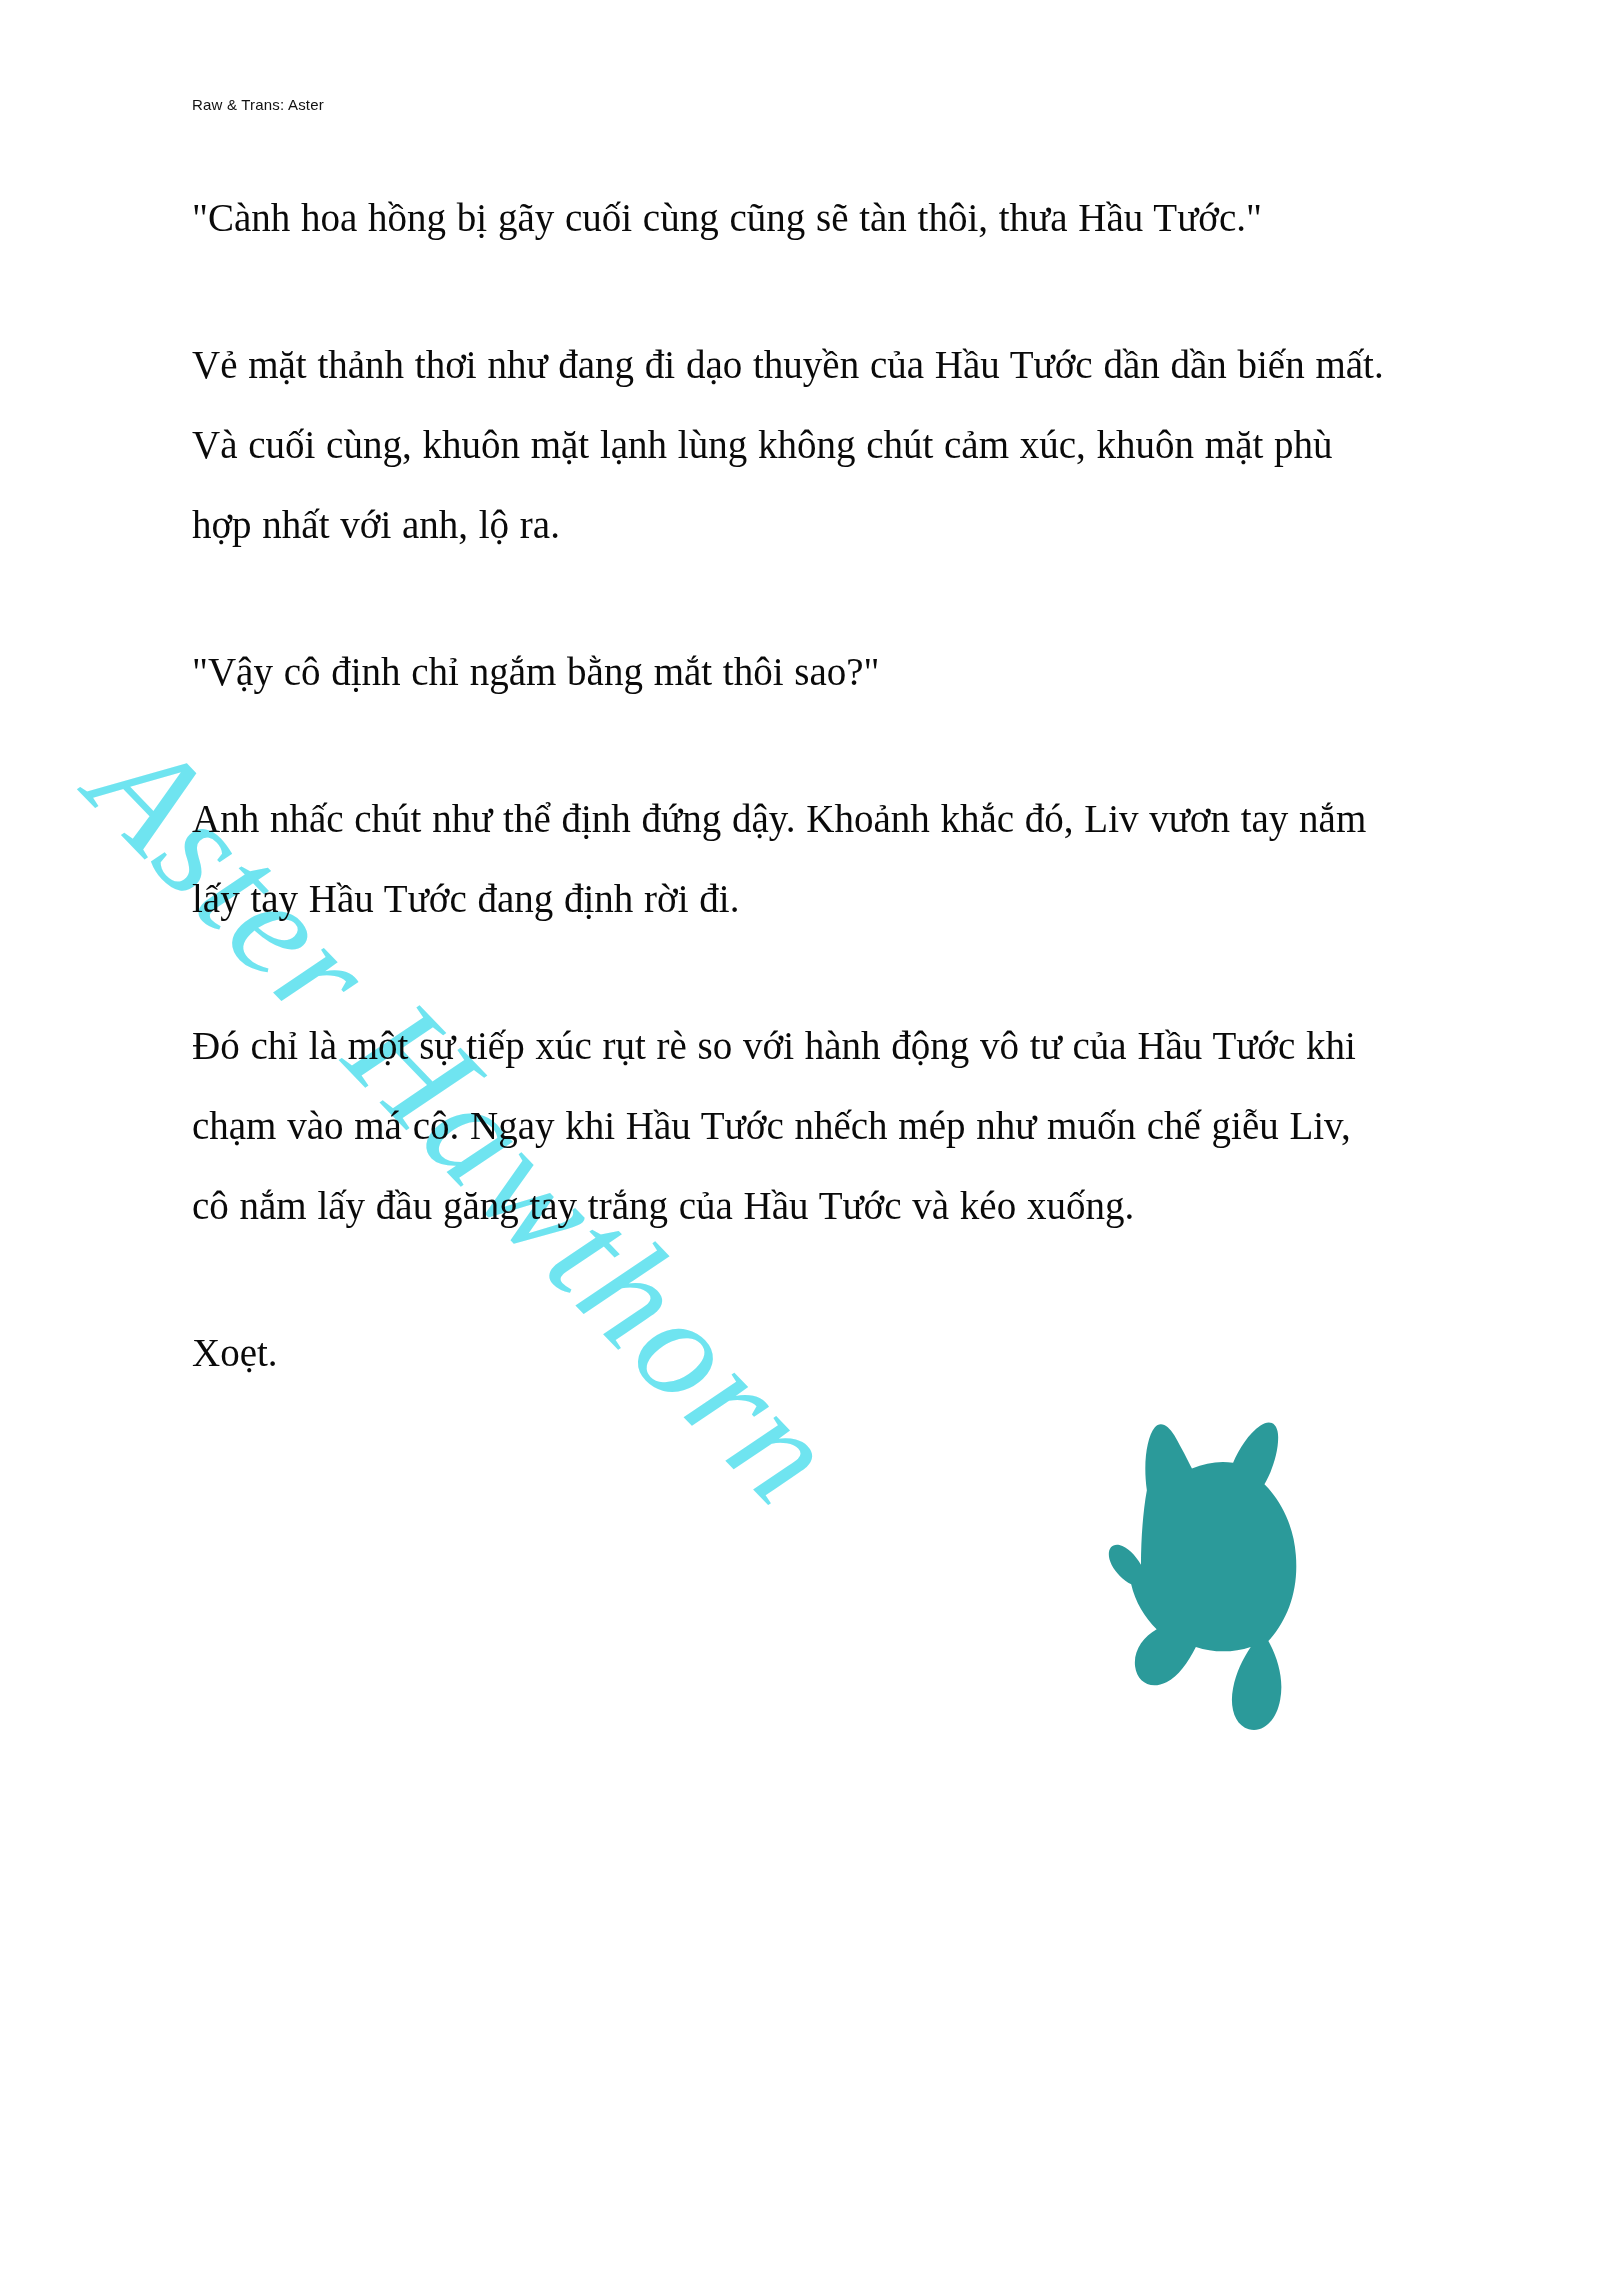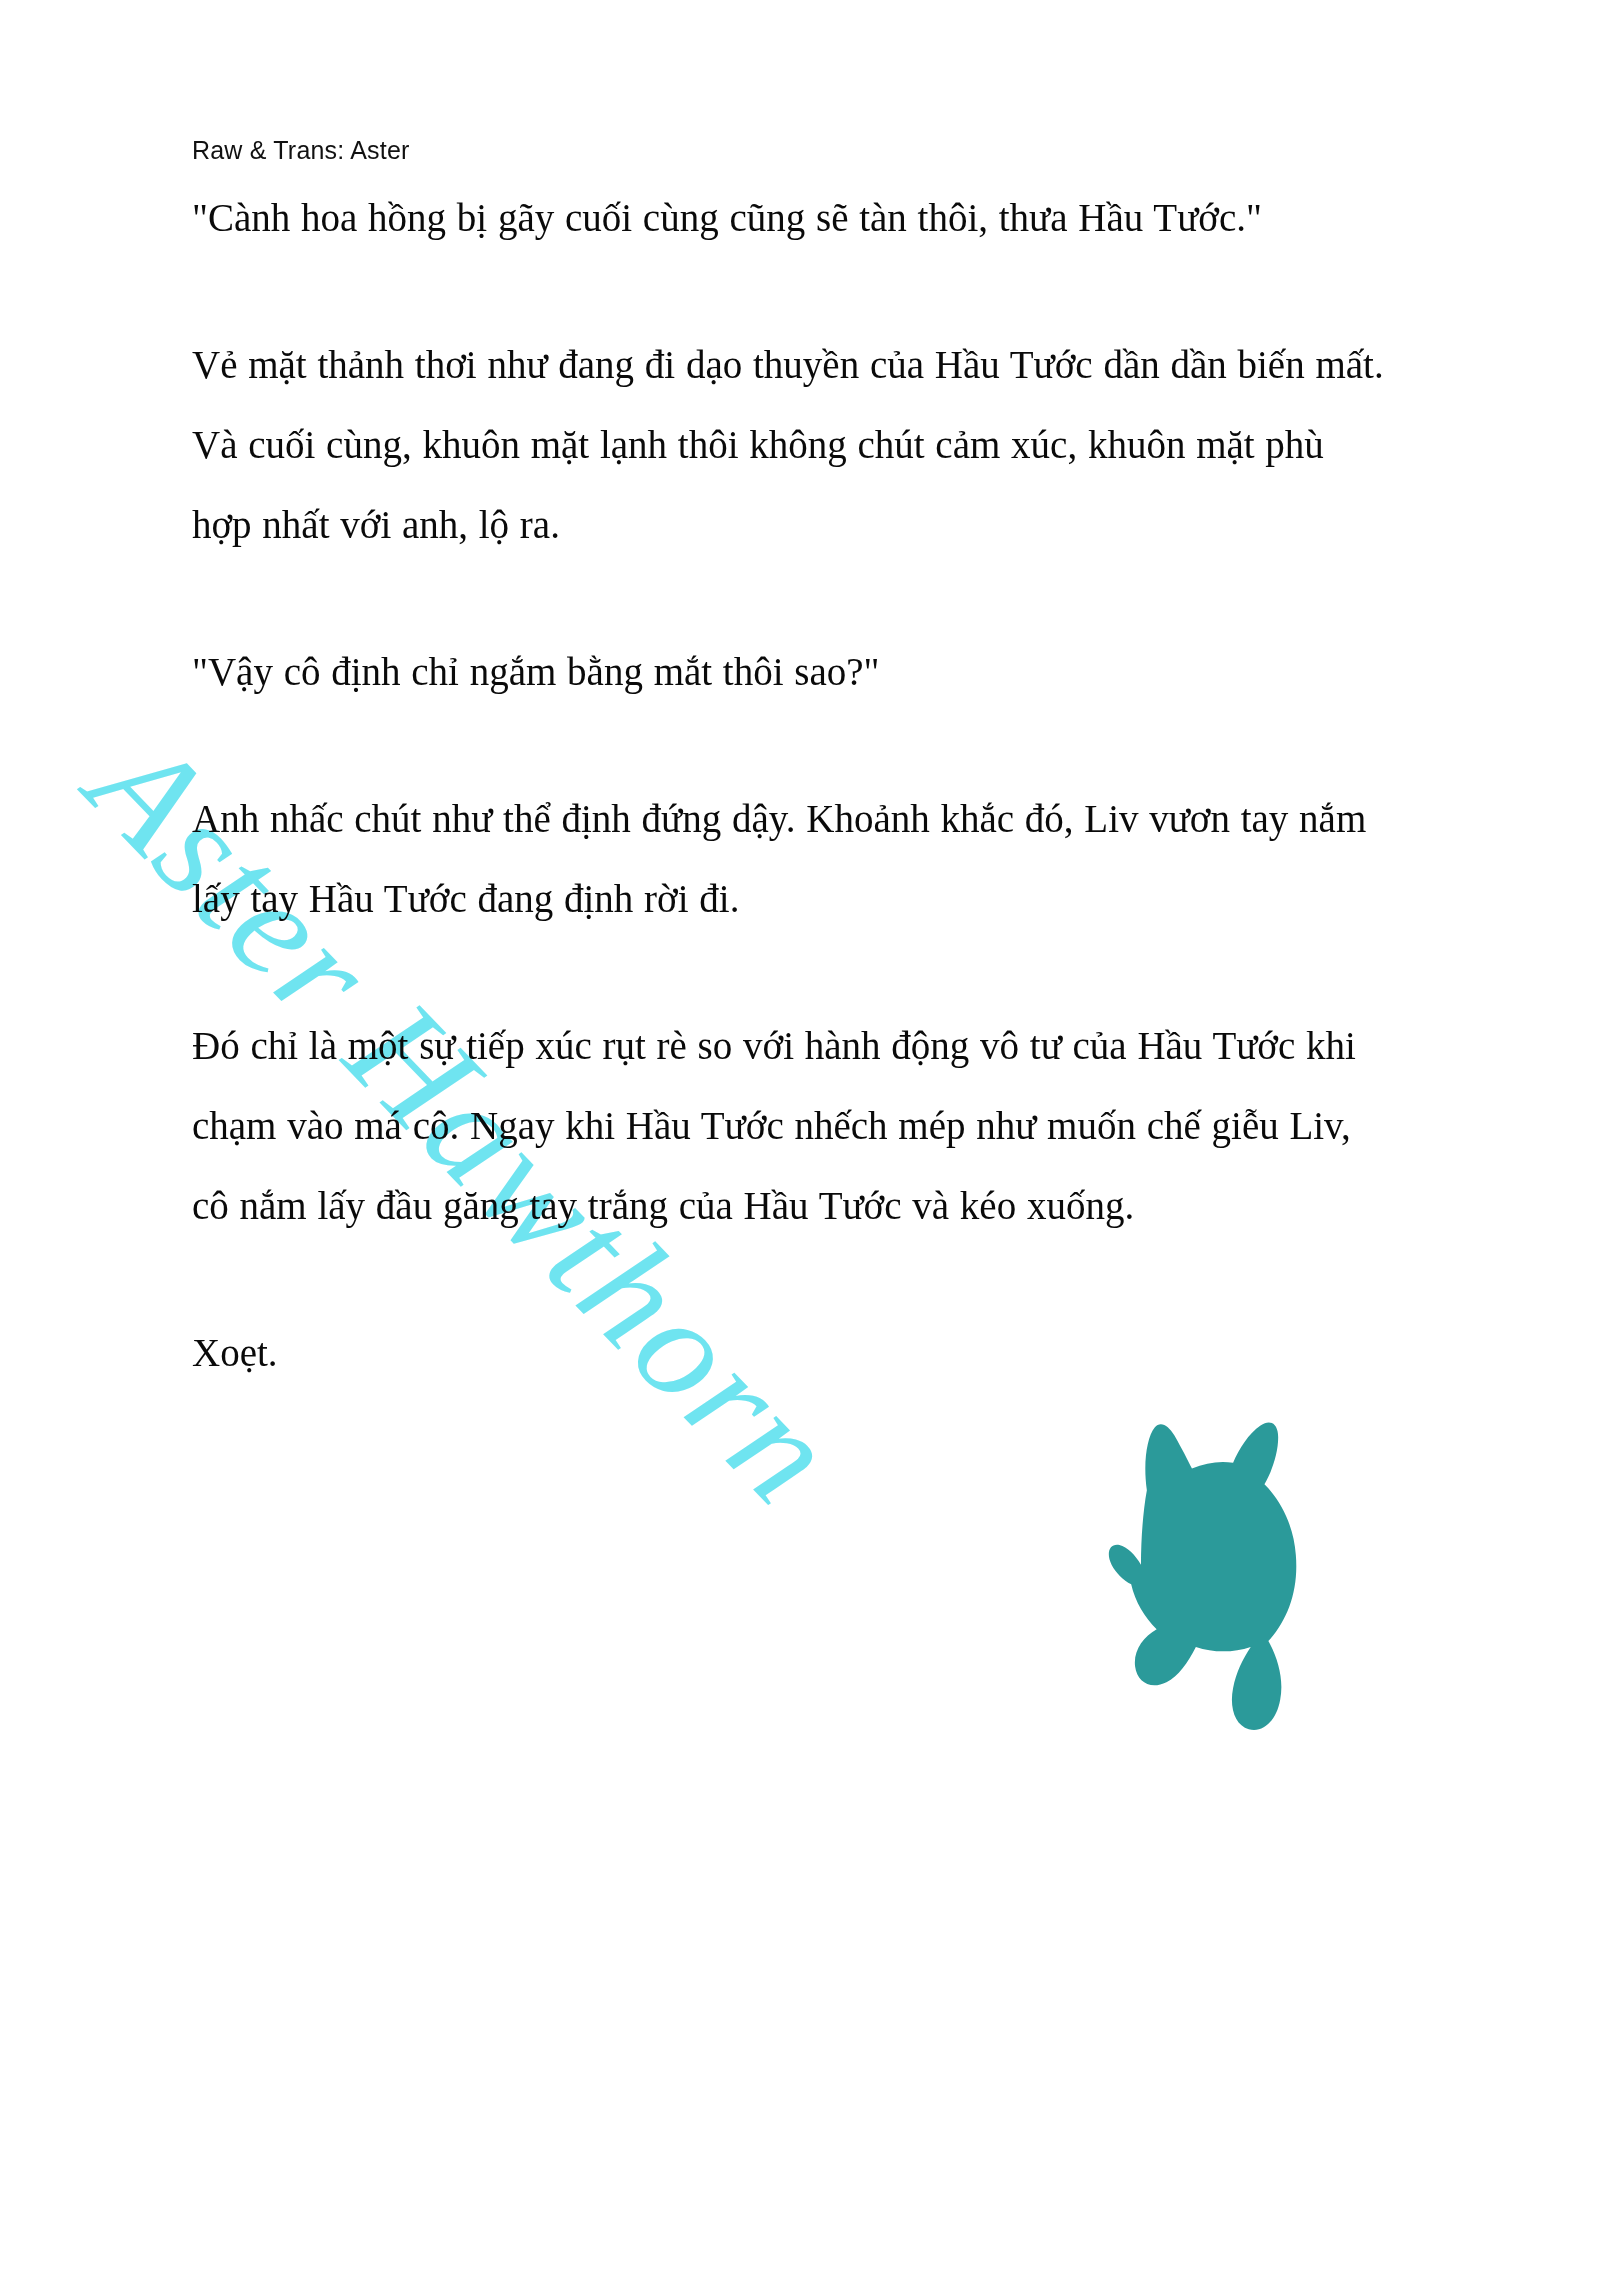--- a/index.html
+++ b/index.html
@@ -15,27 +15,26 @@
     overflow: hidden;
     box-sizing: border-box;
   }
 
   
   .running-header {
     position: absolute;
     left: 192px;
     top: 96px;
     font-family: "Liberation Sans", sans-serif;
-    font-size: 25px;
+    font-size: 15px;
     font-weight: 400;
     color: #111111;
     letter-spacing: 0.2px;
     white-space: nowrap;
     z-index: 4;
-    margin-top: 40px;
   }
 
   
   .body-column {
     position: absolute;
     left: 192px;
     top: 178px;
     width: 1198px;
     z-index: 3;
   }
@@ -123,21 +122,21 @@
                  C 38 184, 30 176, 26 168
                  C 20 156, 24 146, 34 148
                  C 42 150, 50 158, 56 168
                  C 56 142, 58 114, 62 92 Z"></path>
       </g>
     </svg>
   </div>
 
   <div class="body-column">
     <p class="para">"Cành hoa hồng bị gãy cuối cùng cũng sẽ tàn thôi, thưa Hầu Tước."</p>
-    <p class="para">Vẻ mặt thảnh thơi như đang đi dạo thuyền của Hầu Tước dần dần biến mất. Và cuối cùng, khuôn mặt lạnh thôi không chút cảm xúc, khuôn mặt phù hợp nhất với anh, lộ ra.</p>
+    <p class="para">Vẻ mặt thảnh thơi như đang đi dạo thuyền của Hầu Tước dần dần biến mất. Và cuối cùng, khuôn mặt lạnh lùng không chút cảm xúc, khuôn mặt phù hợp nhất với anh, lộ ra.</p>
     <p class="para">"Vậy cô định chỉ ngắm bằng mắt thôi sao?"</p>
     <p class="para">Anh nhấc chút như thể định đứng dậy. Khoảnh khắc đó, Liv vươn tay nắm lấy tay Hầu Tước đang định rời đi.</p>
     <p class="para">Đó chỉ là một sự tiếp xúc rụt rè so với hành động vô tư của Hầu Tước khi chạm vào má cô. Ngay khi Hầu Tước nhếch mép như muốn chế giễu Liv, cô nắm lấy đầu găng tay trắng của Hầu Tước và kéo xuống.</p>
     <p class="para">Xoẹt.</p>
   </div>
 
 </div>
 
 
 </body></html>

